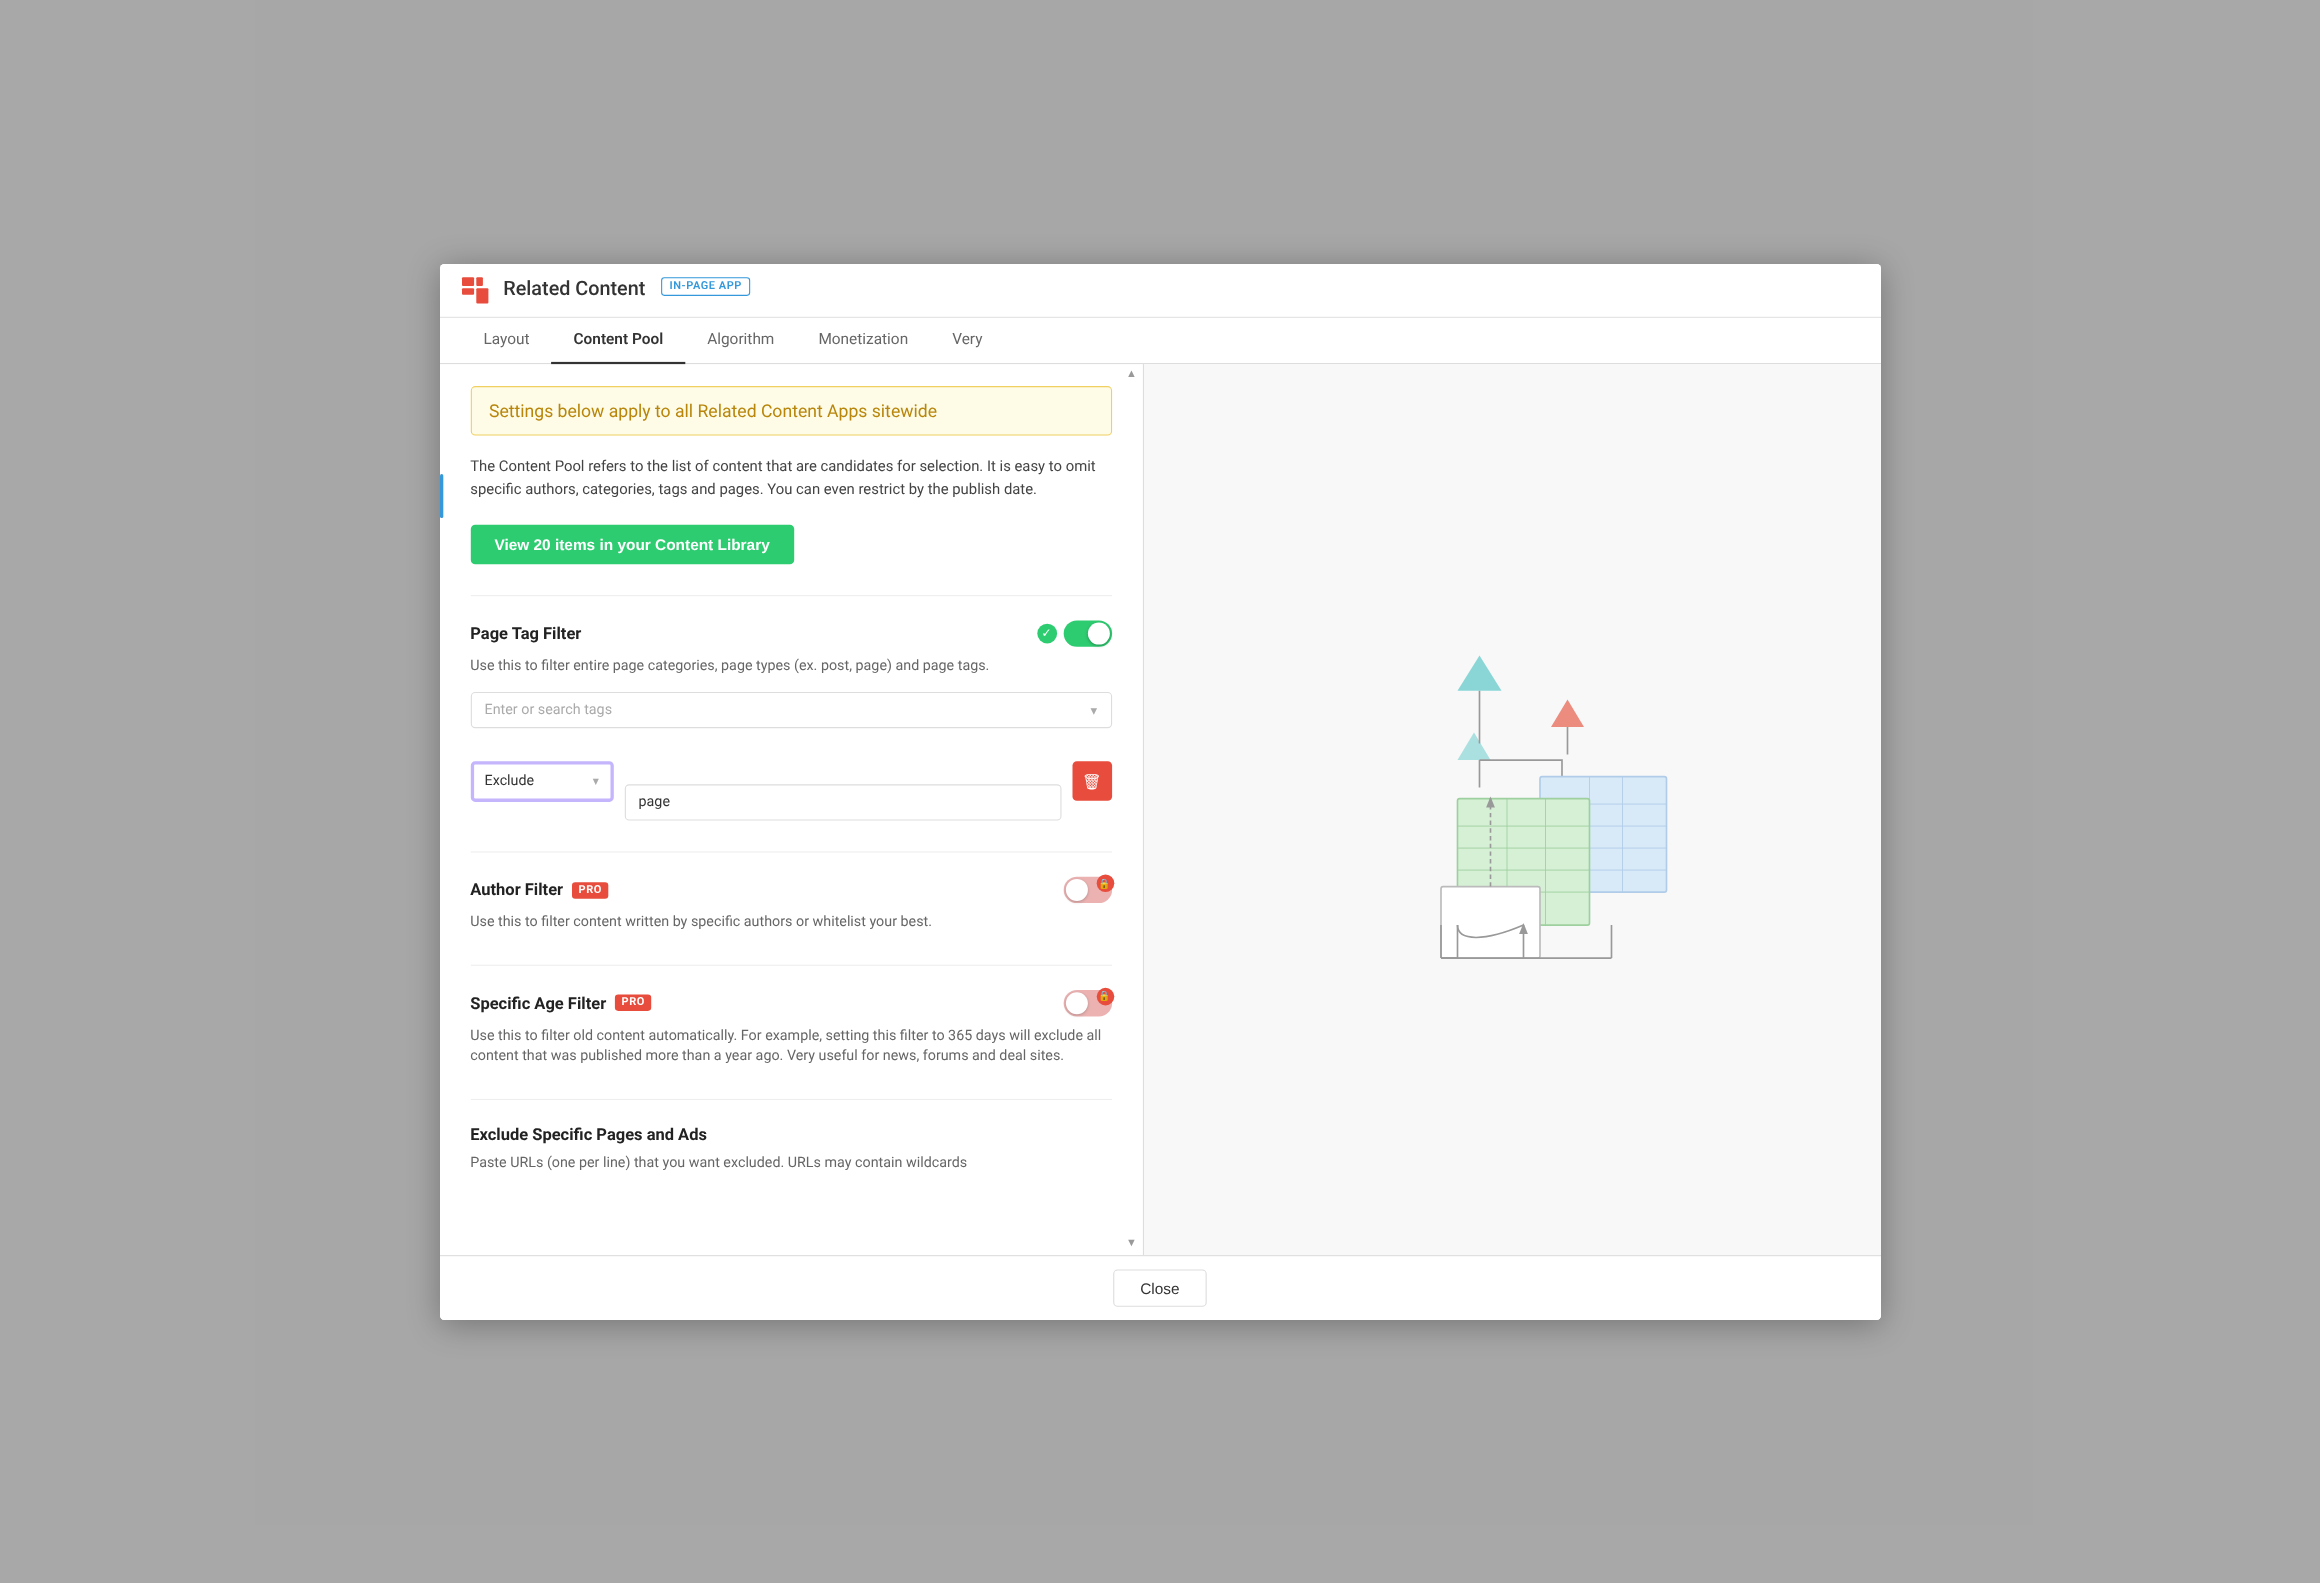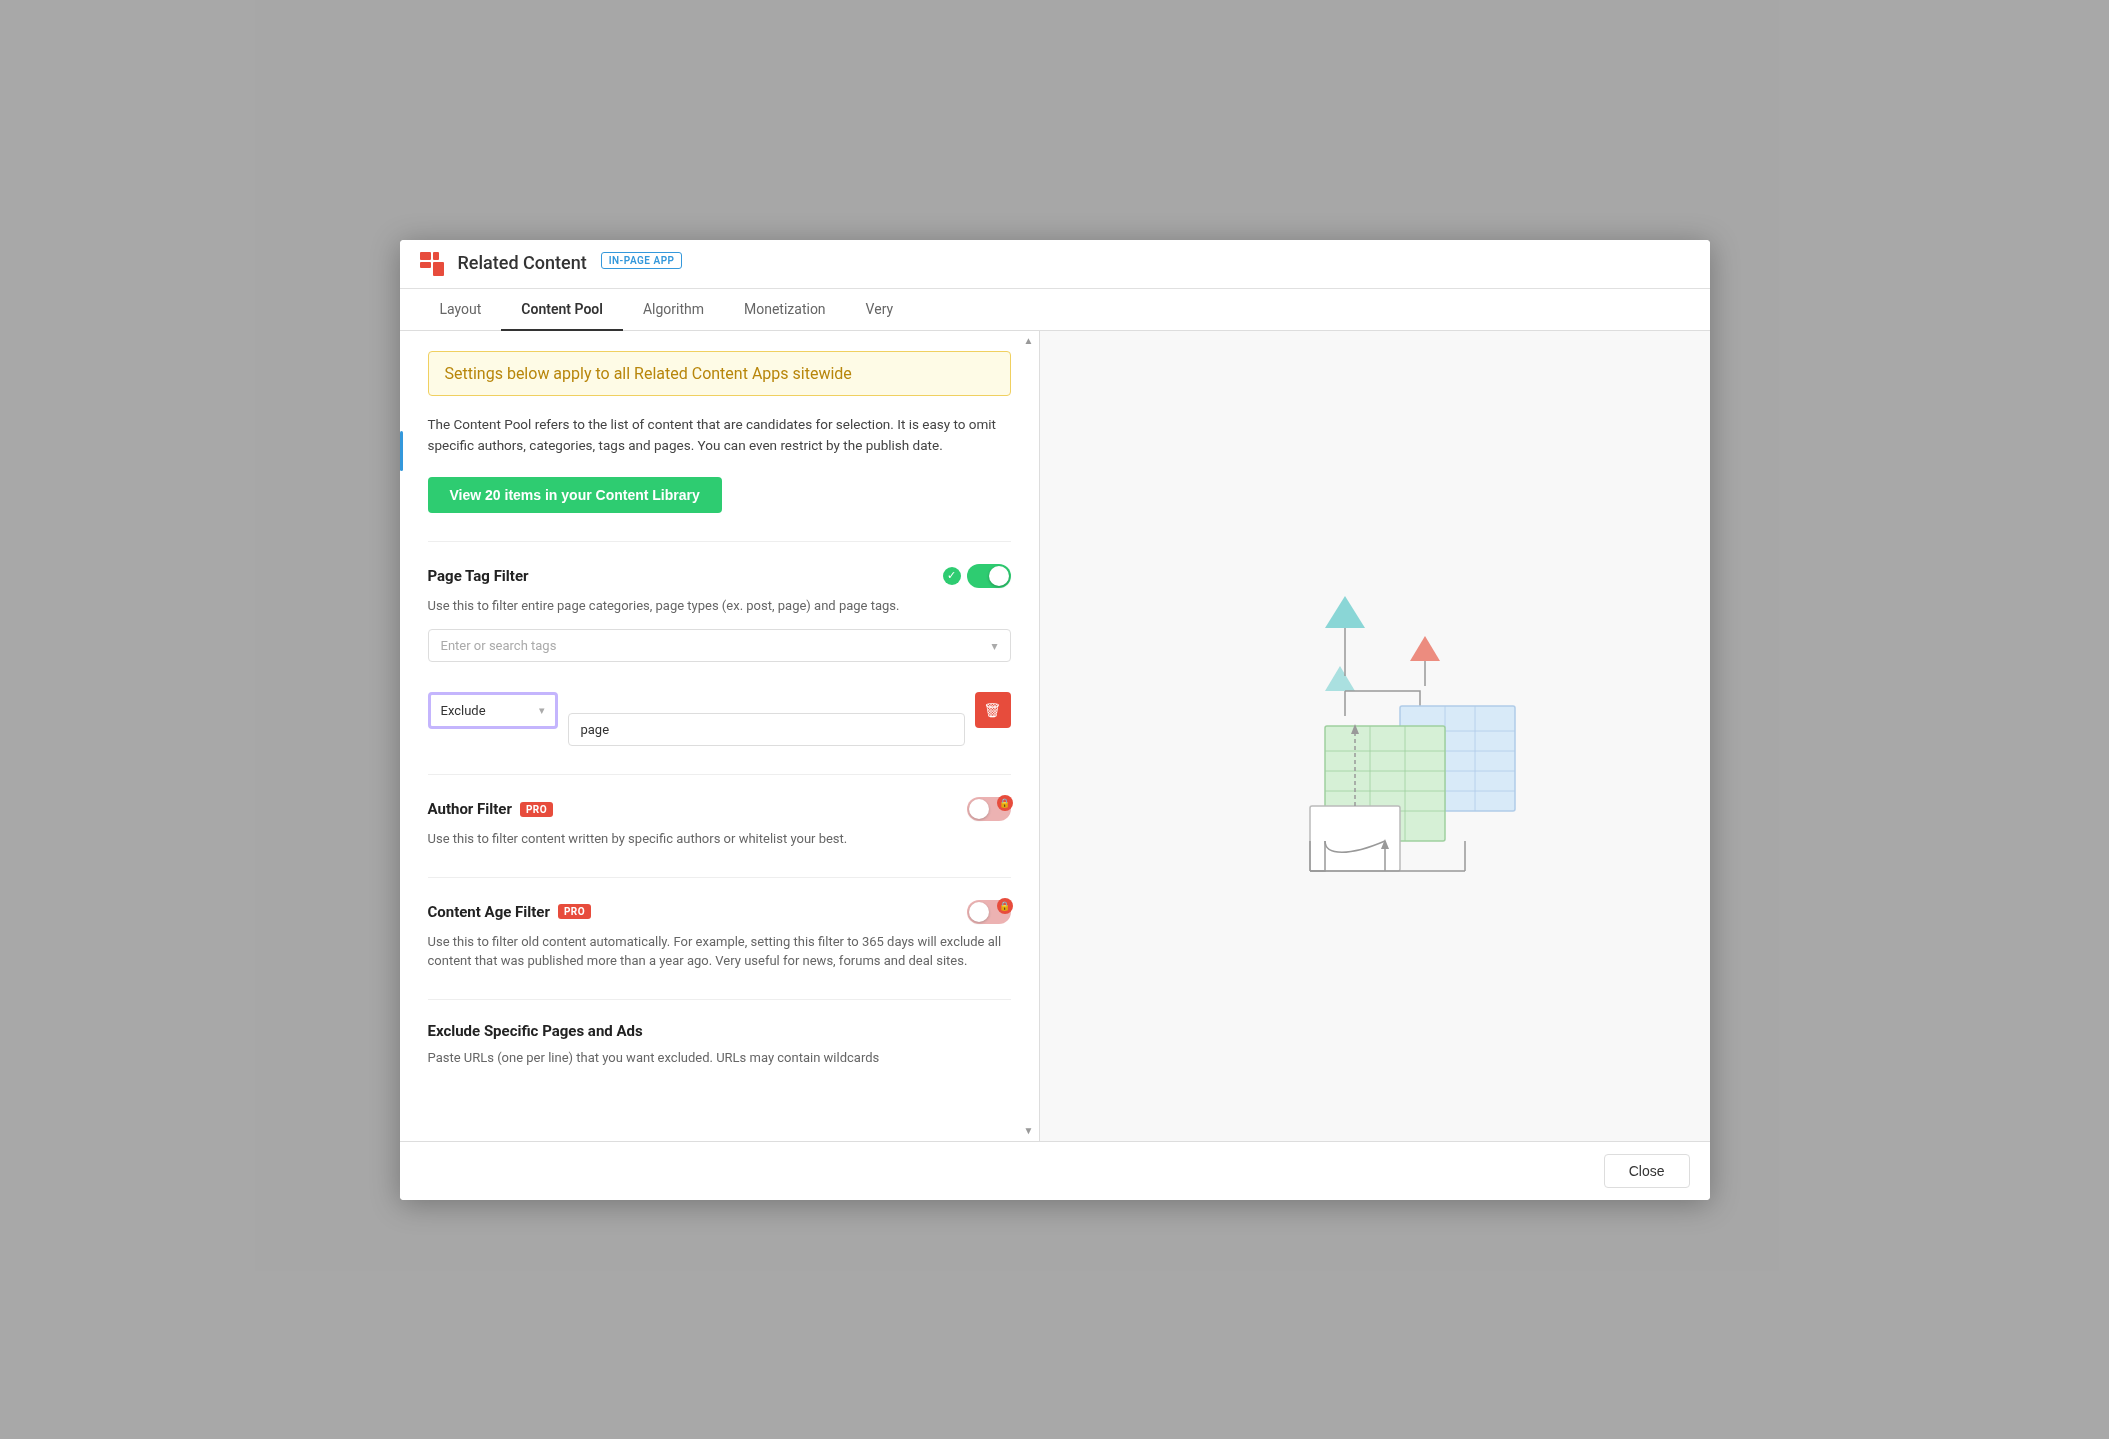--- a/index.html
+++ b/index.html
@@ -372,21 +372,21 @@
       display: flex;
       align-items: center;
       justify-content: center;
     }
 
     
     .modal-footer {
       border-top: 1px solid #ddd;
       padding: 12px 20px;
       display: flex;
-      justify-content: flex-end;
+      justify-content: center;
       background: #fff;
     }
     .close-btn {
       border: 1px solid #ddd;
       background: #fff;
       padding: 8px 24px;
       border-radius: 4px;
       font-size: 14px;
       color: #333;
       cursor: pointer;
@@ -494,21 +494,21 @@
                 <div class="lock-icon">🔒</div>
               </div>
             </div>
             <p class="section-desc">Use this to filter content written by specific authors or whitelist your best.</p>
           </div>
 
           
           <div class="section">
             <div class="section-header">
               <span class="section-title">
-                <span>Content Age Filter</span>
+                <span>Specific Age Filter</span>
                 <span class="pro-badge">PRO</span>
               </span>
               <div class="toggle-locked">
                 <div class="toggle-locked-inner">
                   <div class="toggle-knob"></div>
                 </div>
                 <div class="lock-icon">🔒</div>
               </div>
             </div>
             <p class="section-desc">Use this to filter old content automatically. For example, setting this filter to 365 days will exclude all content that was published more than a year ago. Very useful for news, forums and deal sites.</p>

